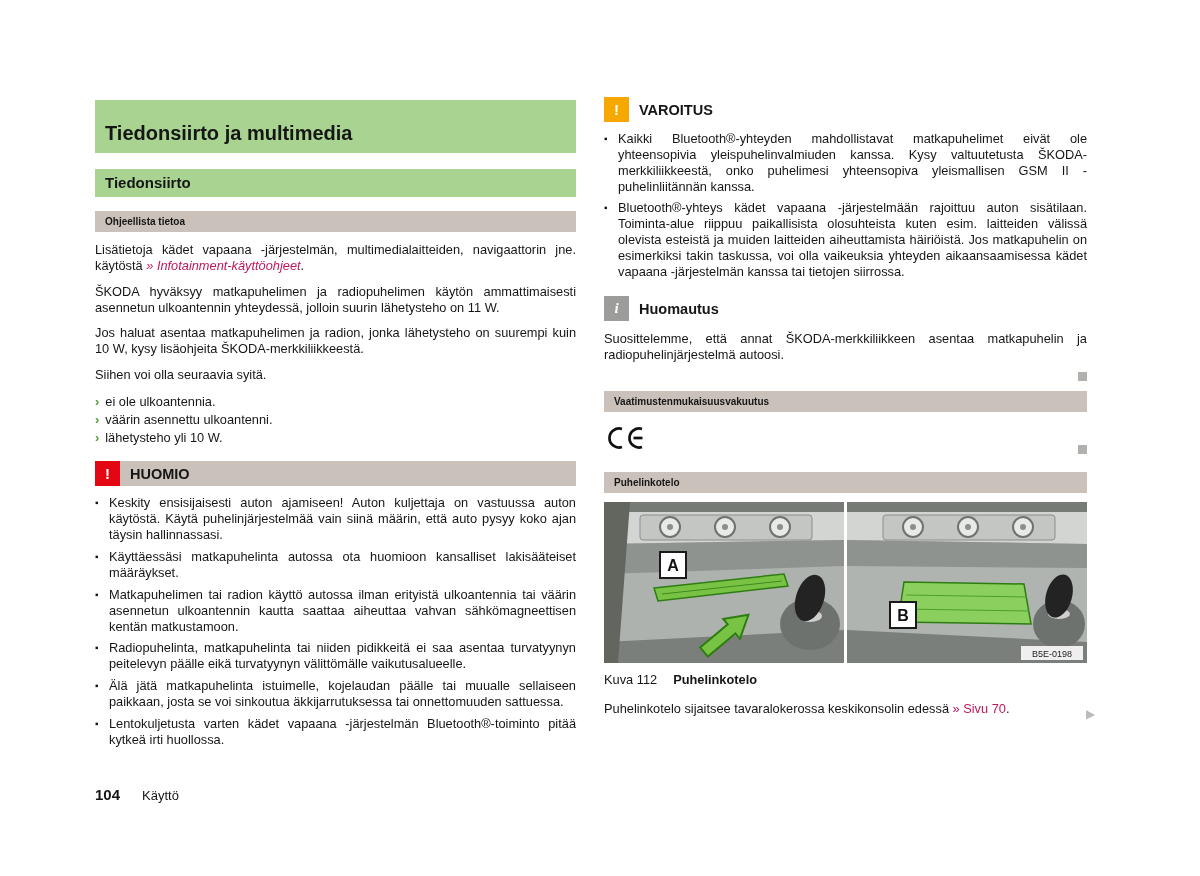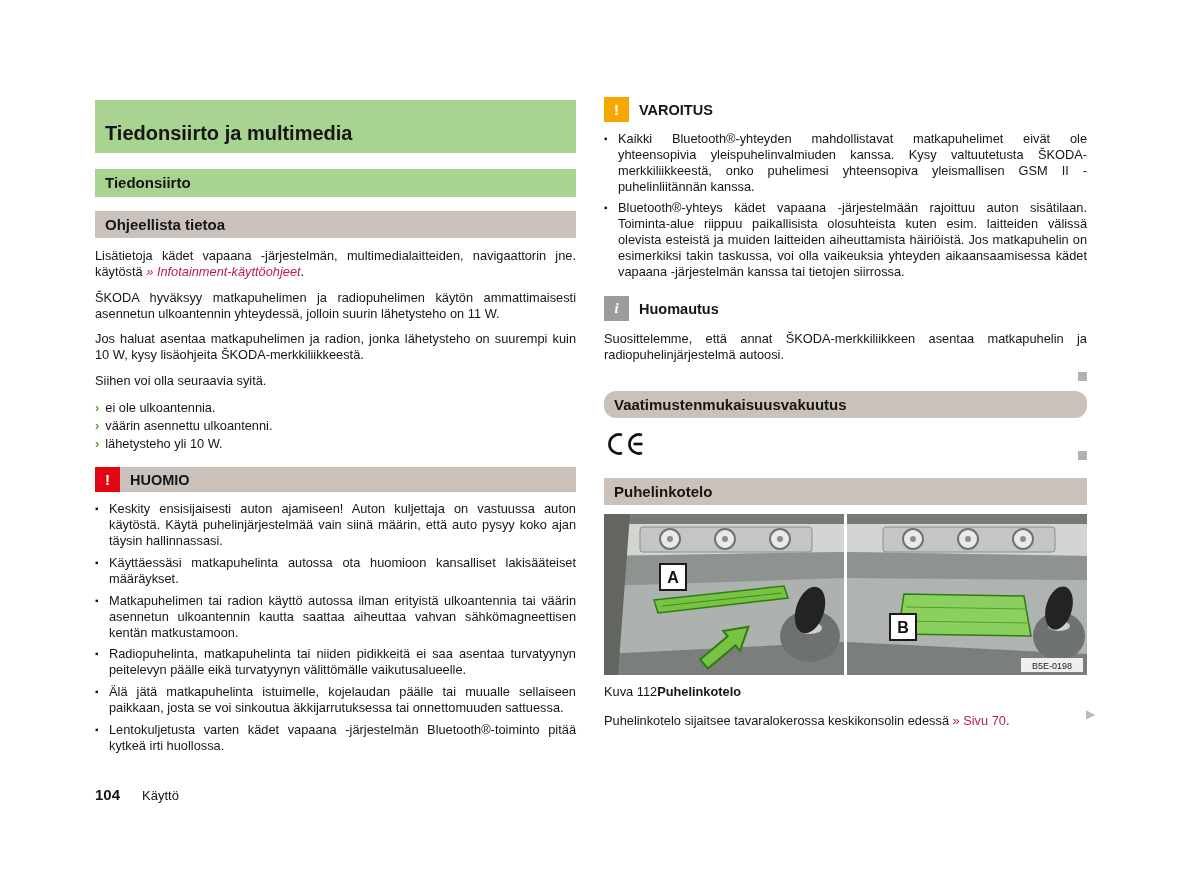--- a/index.html
+++ b/index.html
@@ -8,21 +8,21 @@
     width:1200px; height:876px; position:relative; overflow:hidden;
     background:#ffffff; color:#161616;
     font-family:"Liberation Sans","DejaVu Sans",sans-serif;
   }
   .col { position:absolute; }
   .col-left  { left:95px;  top:100px; width:481px; }
   .col-right { left:604px; top:97px;  width:483px; }
 
   .title-bar   { background:#a8d391; font-size:20px; font-weight:bold; padding:22px 10px 8px; }
   .section-bar { background:#a8d391; font-size:15px; font-weight:bold; padding:5px 10px 6px; margin-top:16px; }
-  .sub-bar     { background:#cac1ba; font-size:15px; font-weight:bold; padding:5px 10px 5px; margin-top:14px; }
+  .sub-bar     { background:#cac1ba; font-size:10px; font-weight:bold; padding:5px 10px 5px; margin-top:14px; }
 
   p.body { font-size:12.8px; line-height:1.24; margin:10px 0; text-align:justify; }
   .link { color:#be185d; text-decoration:none; }
   .link-italic { font-style:italic; }
 
   ul.reasons { list-style:none; margin:5px 0 10px; padding:0; }
   ul.reasons li { font-size:12.8px; line-height:1.42; display:flex; gap:6px; }
   .reason-arrow { color:#4f9e35; font-weight:bold; }
 
   .box-header { display:flex; align-items:stretch; margin-top:14px; }
@@ -40,21 +40,21 @@
   ul.sq-list { list-style:none; margin:9px 0 0; padding:0; }
   ul.sq-list li { font-size:12.8px; line-height:1.24; text-align:justify; display:flex; gap:6px; margin-bottom:6px; }
   ul.sq-list .marker { flex:0 0 8px; font-size:10px; line-height:1.6; }
 
   .end-row { display:flex; justify-content:flex-end; margin:2px 0 0; }
   .endmark { width:9px; height:9px; background:#b3b1ae; }
 
   .ce-row { display:flex; align-items:flex-end; justify-content:space-between; margin-top:14px; }
 
   .figure { margin-top:9px; line-height:0; }
-  .figure-caption { display:flex; font-size:12.8px; margin-top:9px; }
+  .figure-caption { display:flex; gap:16px; font-size:12.8px; margin-top:9px; }
   .figure-caption .cap-title { font-weight:bold; }
 
   .footer { position:absolute; left:95px; top:786px; display:flex; align-items:baseline; gap:22px; }
   .footer .page-no { font-size:15px; font-weight:bold; }
   .footer .chapter { font-size:13px; }
 
   .cont-arrow { position:absolute; left:1086px; top:707px; color:#bdbbb8; font-size:12px; }
 </style>
 </head>
 <body>
@@ -137,21 +137,21 @@
 
   <div class="box-header" style="margin-top:16px;">
     <div class="hdr-icon gray">i</div>
     <div class="hdr-title">Huomautus</div>
   </div>
   <p class="body">Suosittelemme, että annat ŠKODA-merkkiliikkeen asentaa matkapuhelin ja radiopuhelinjärjestelmä autoosi.</p>
   <div class="end-row">
       <span class="endmark"></span>
     </div>
 
-  <div class="sub-bar" style="margin-top:10px;border-radius:12px;">Vaatimustenmukaisuusvakuutus</div>
+  <div class="sub-bar" style="margin-top:10px;">Vaatimustenmukaisuusvakuutus</div>
   <div class="ce-row">
     <span>
       <svg width="42" height="24" viewBox="0 0 42 24">
         <path d="M18,3 A9.5,9.5 0 1 0 18,21" fill="none" stroke="#111" stroke-width="2.7"></path>
         <path d="M38,3 A9.5,9.5 0 1 0 38,21" fill="none" stroke="#111" stroke-width="2.7"></path>
         <path d="M29.5,12 L38.5,12" fill="none" stroke="#111" stroke-width="2.7"></path>
       </svg>
     </span>
     <span class="endmark"></span>
   </div>

